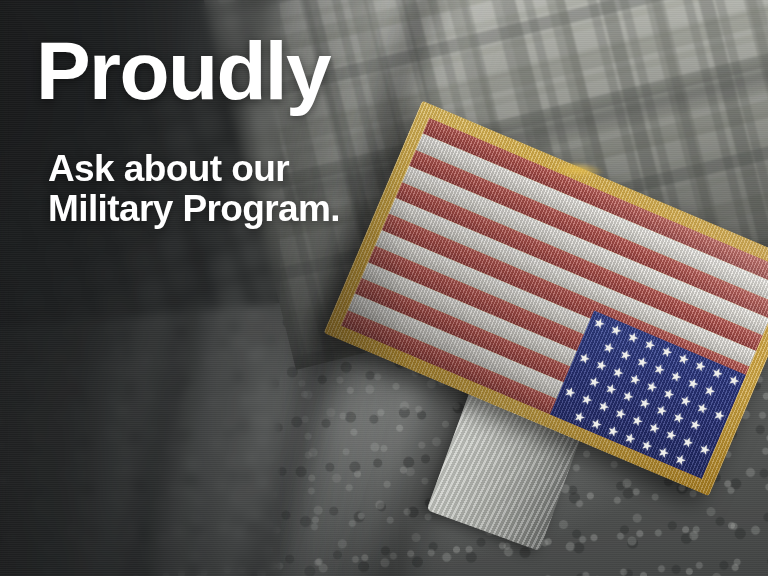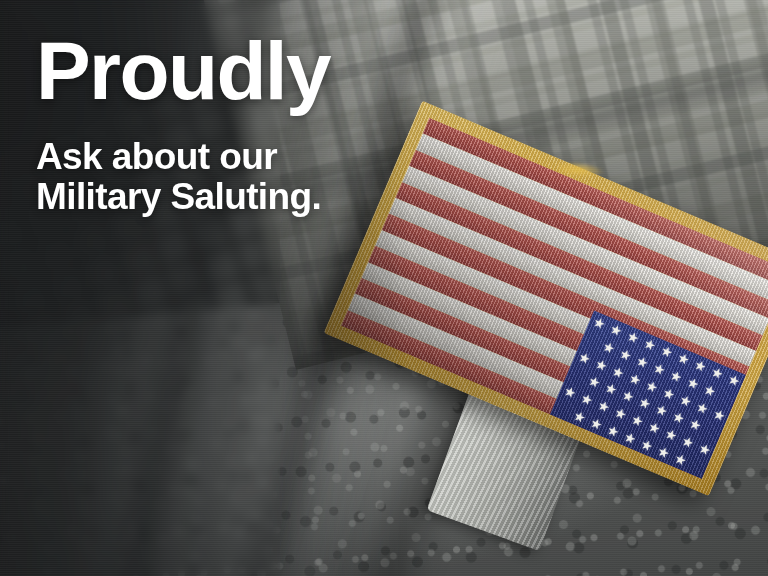--- a/index.html
+++ b/index.html
@@ -227,21 +227,21 @@
     padding-top:26px;
     color:#ffffff;
     font-size:82px;
     line-height:89px;
     font-weight:700;
     letter-spacing:-1.6px;
     text-shadow: 0 2px 10px rgba(0,0,0,.42);
   }
   .headline .ln{ display:block; }
   .subline{
-    margin:0;
+    margin:12px;
     padding-top:22px;
     color:#ffffff;
     font-size:37px;
     line-height:40px;
     font-weight:700;
     letter-spacing:-.6px;
     text-shadow: 0 2px 9px rgba(0,0,0,.45);
   }
   .subline .ln{ display:block; }
 </style>
@@ -368,17 +368,17 @@
     <div class="dof"></div>
     <div class="grain"></div>
   </div>
 
   <div class="copy">
     <h1 class="headline">
       <span class="ln">Proudly</span>
     </h1>
     <p class="subline">
       <span class="ln">Ask about our</span>
-      <span class="ln">Military Saluting.</span>
+      <span class="ln">Military Program.</span>
     </p>
   </div>
 
 </div>
 
 </body></html>

